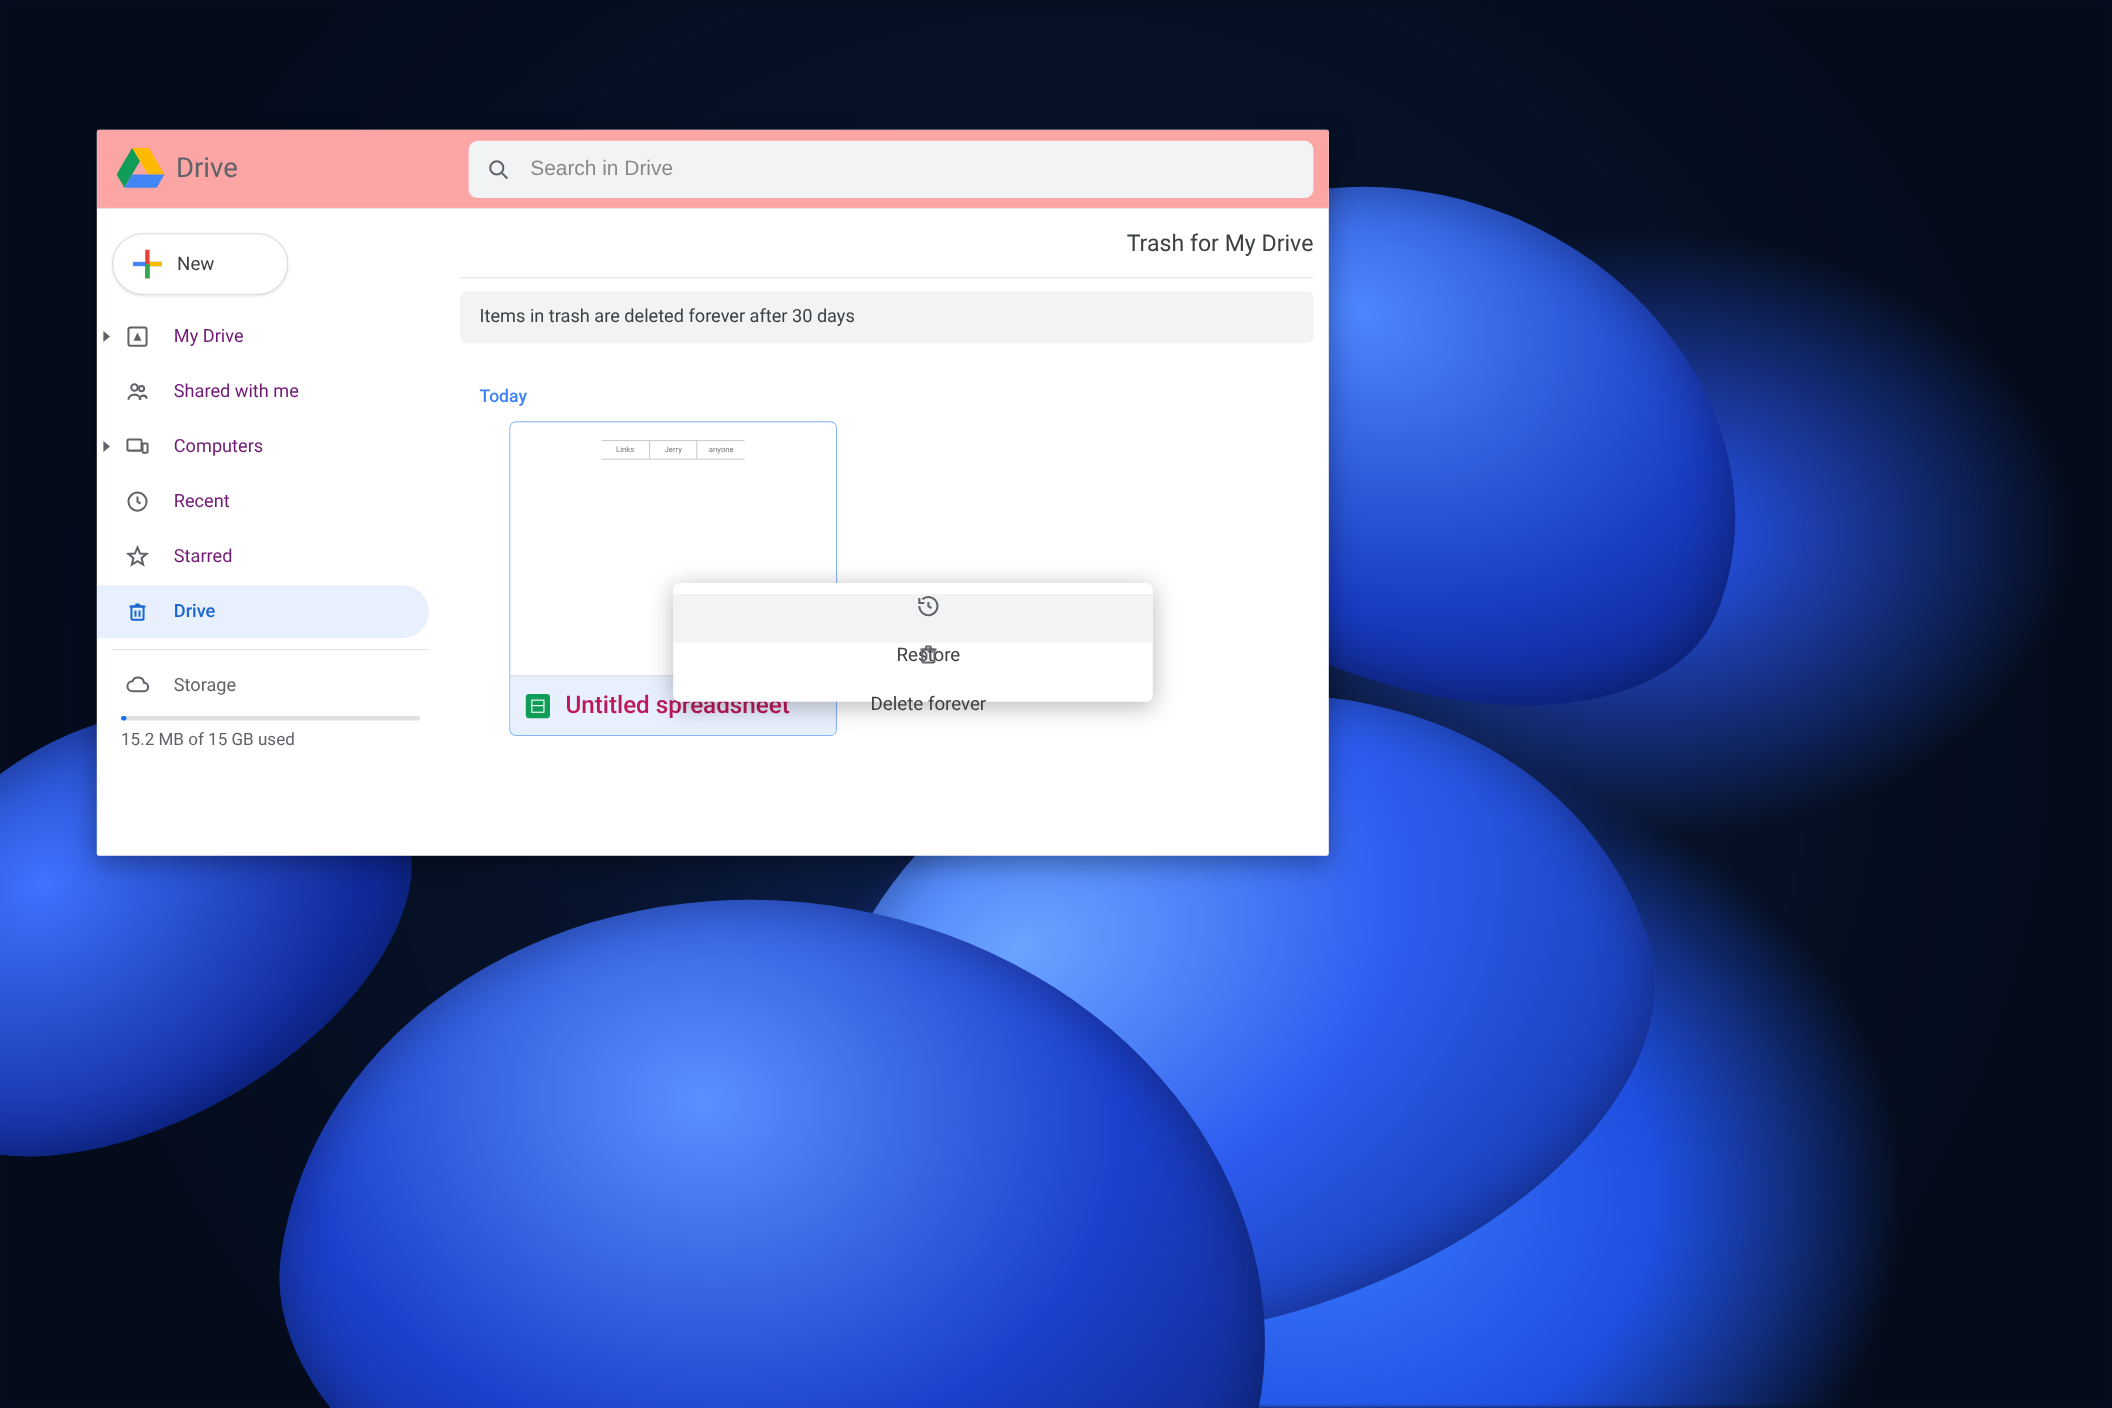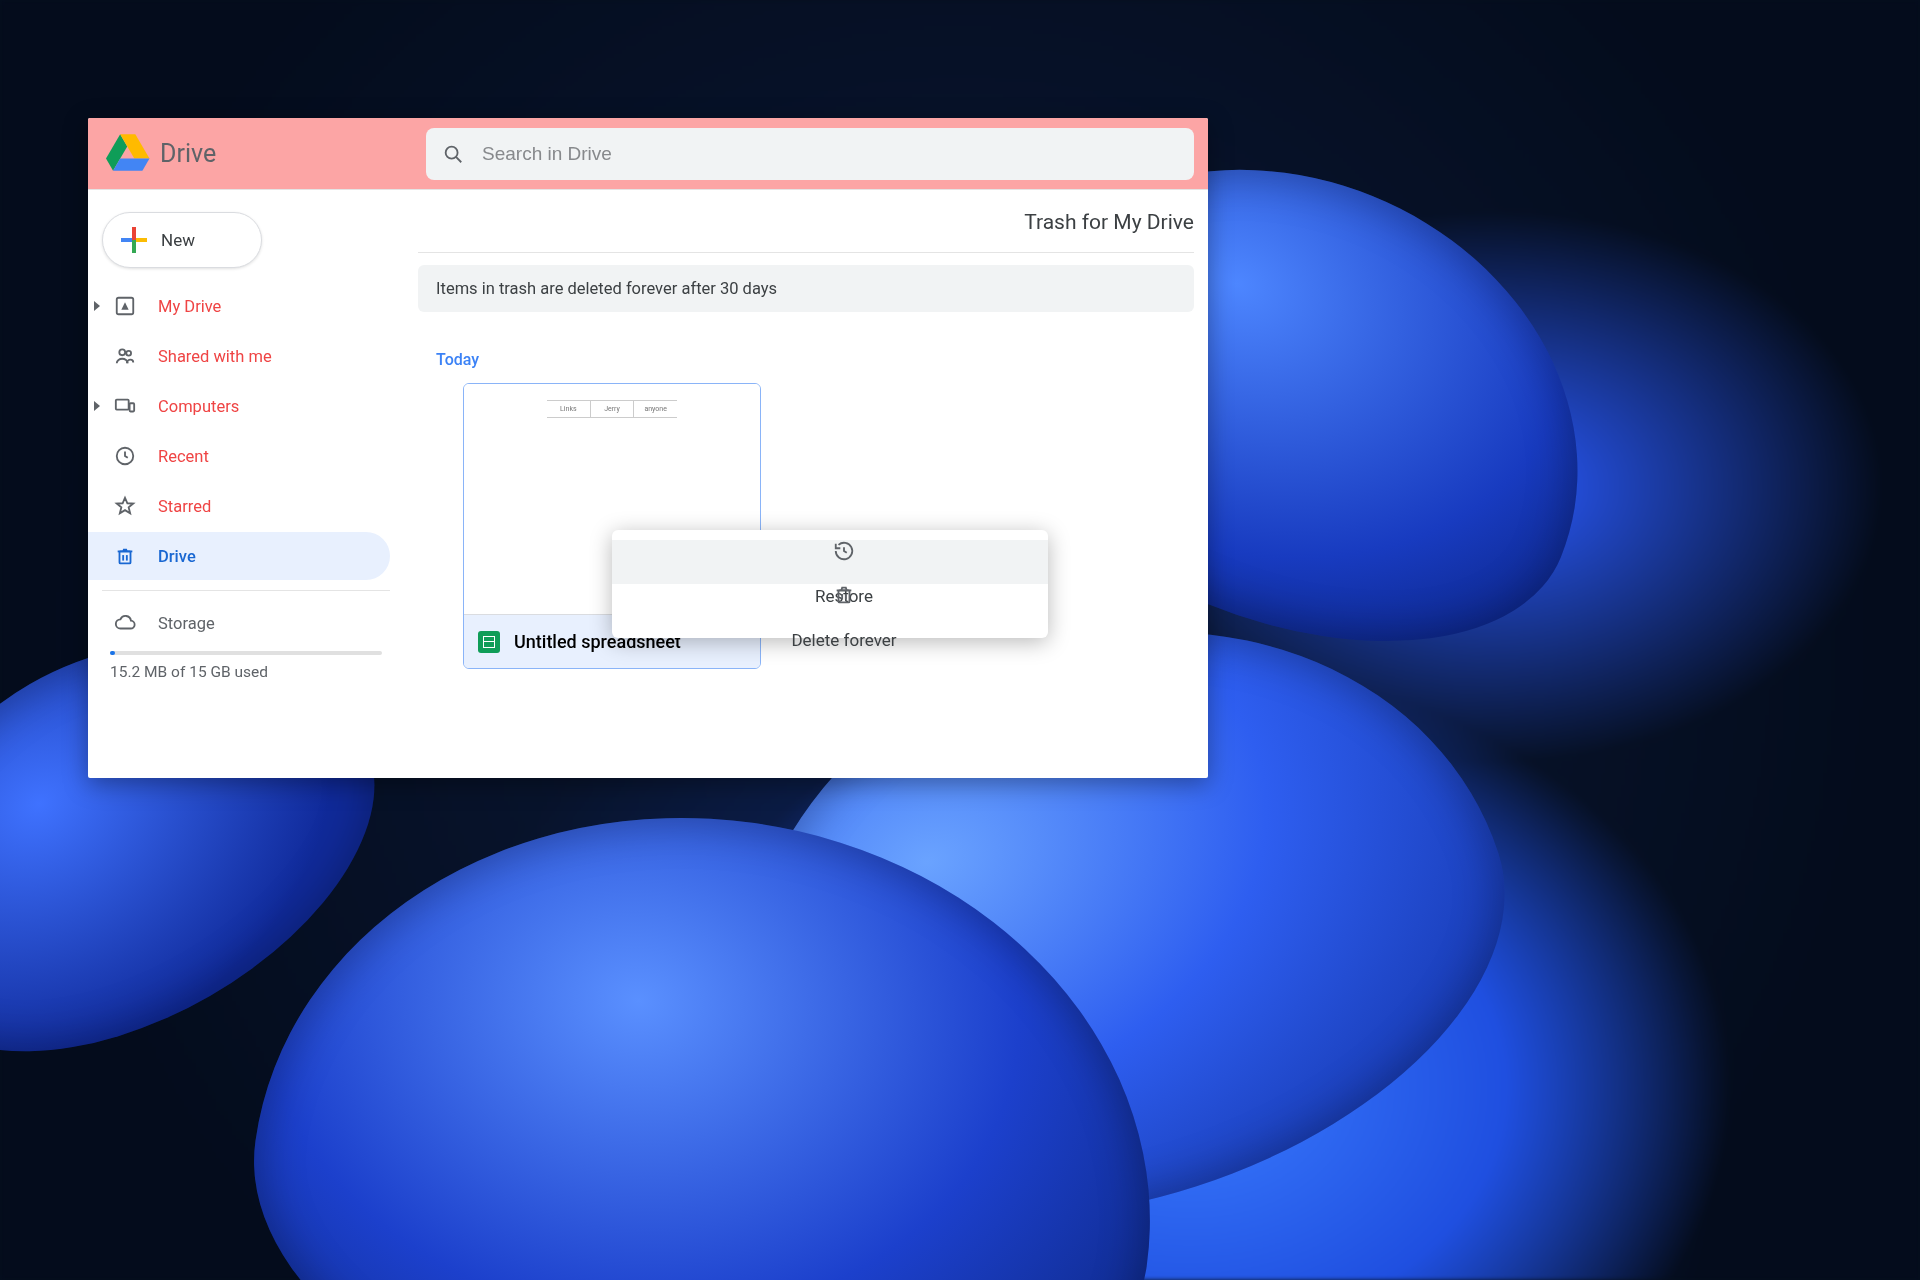--- a/index.html
+++ b/index.html
@@ -98,21 +98,21 @@
   .new-btn .plus .v::after{content:"";position:absolute;left:0;bottom:0;width:4px;height:13px;background:#34a853;}
 
   .nav { display:flex; flex-direction:column; gap:2px; }
   .nav-item {
     height: 48px;
     display:flex; align-items:center;
     gap: 22px;
     padding-left: 26px;
     margin-right: 14px;
     border-radius: 0 24px 24px 0;
-    color:#ef4444;
+    color:#701a75;
     font-size: 16.5px;
     cursor:pointer;
     position:relative;
   }
   .nav-item .chev {
     position:absolute; left:6px;
     width:0;height:0;
     border-top:5px solid transparent;
     border-bottom:5px solid transparent;
     border-left:6px solid #5f6368;
@@ -163,21 +163,21 @@
   .file-card .foot {
     height: 54px;
     background:#e8f0fe;
     display:flex; align-items:center; gap:14px;
     padding: 0 14px;
     border-top:1px solid #dadce0;
   }
   .sheets-ico{width:22px;height:22px;background:#0f9d58;border-radius:3px;position:relative;}
   .sheets-ico::after{content:"";position:absolute;inset:5px;border:1px solid #fff;}
   .sheets-ico::before{content:"";position:absolute;left:5px;right:5px;top:10px;height:1px;background:#fff;}
-  .file-name { color:#000000; font-size:18px; font-weight:500;}
+  .file-name { color:#be185d; font-size:22px; font-weight:500;}
 
   
   .ctx {
     position:absolute;
     left: 612px; top: 530px;
     width: 436px;
     background:#fff;
     border-radius:6px;
     box-shadow: 0 4px 22px rgba(0,0,0,0.28);
     padding: 10px 0;

